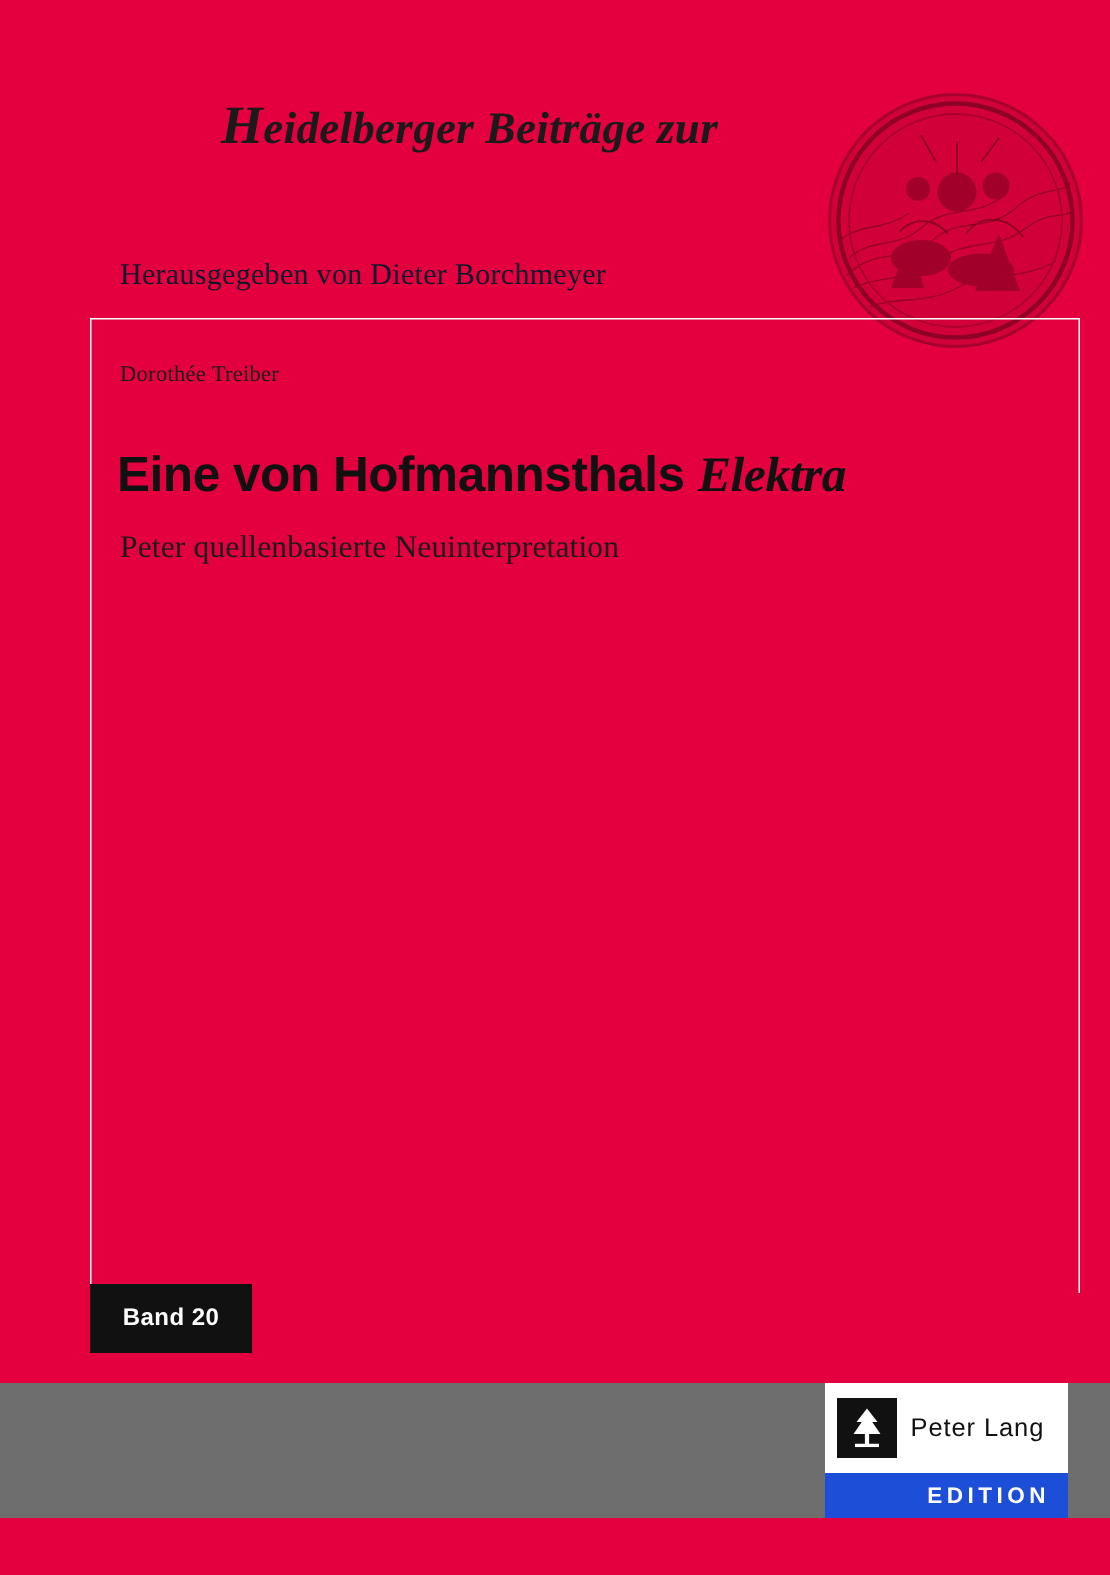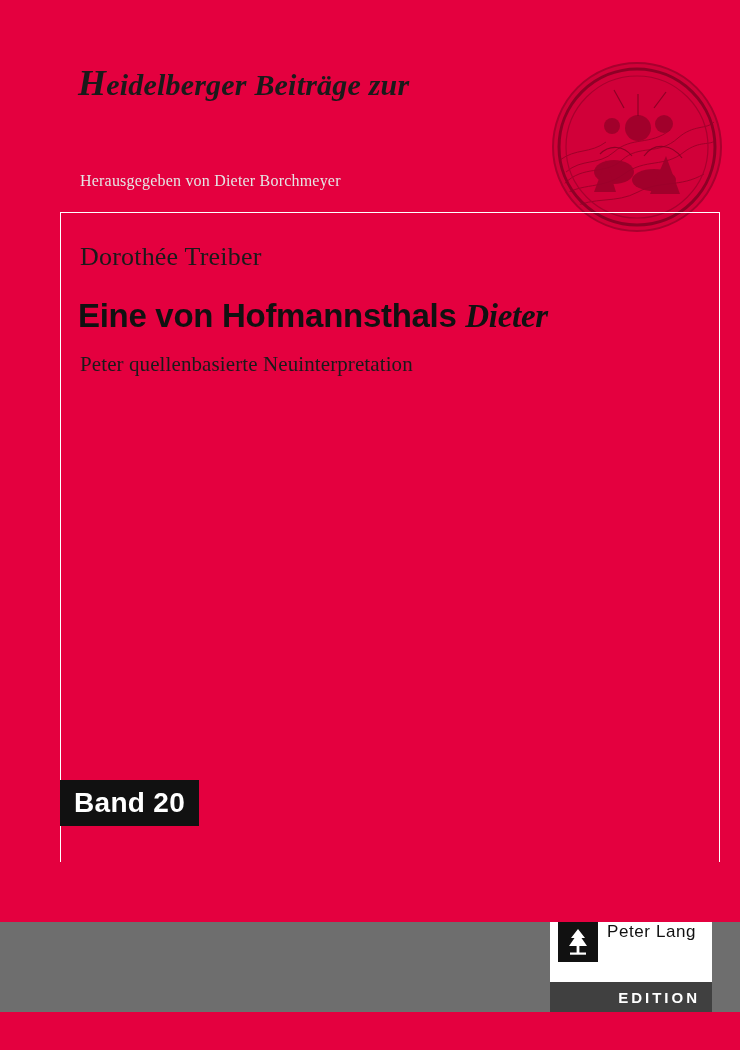--- a/index.html
+++ b/index.html
@@ -22,20 +22,21 @@
     overflow: hidden;
   }
 
   
   .series-block {
     position: absolute;
     left: 0;
     top: 0;
     width: 740px;
     height: 212px;
+    text-align: center;
   }
 
   .series-title {
     position: absolute;
     left: 78px;
     top: 58px;
     width: 470px;
     color: #1a1a1a;
     font-family: "Liberation Serif", serif;
     font-style: italic;
@@ -45,23 +46,23 @@
     letter-spacing: 0.2px;
   }
   .series-title .cap {
     font-size: 36px;
   }
 
   .series-editor {
     position: absolute;
     left: 80px;
     top: 172px;
-    color: #e5e5e5;
-    font-family: "Liberation Serif", serif;
-    font-size: 16px;
+    color: #0f172a;
+    font-family: "Liberation Serif", serif;
+    font-size: 20px;
     letter-spacing: 0.2px;
   }
 
   
   .emblem {
     position: absolute;
     right: 18px;
     top: 62px;
     width: 166px;
     height: 166px;
@@ -86,21 +87,21 @@
     border-right: 1.5px solid #ffffff;
     box-sizing: border-box;
   }
 
   .author {
     position: absolute;
     left: 80px;
     top: 242px;
     color: #1a1a1a;
     font-family: "Liberation Serif", serif;
-    font-size: 26px;
+    font-size: 15px;
     letter-spacing: 0.2px;
   }
 
   .book-title {
     position: absolute;
     left: 78px;
     top: 296px;
     width: 610px;
     color: #111111;
     font-family: "Liberation Sans", sans-serif;
@@ -123,28 +124,28 @@
     color: #1a1a1a;
     font-family: "Liberation Serif", serif;
     font-size: 21px;
     letter-spacing: 0.1px;
   }
 
   
   .volume-badge {
     position: absolute;
     left: 60px;
-    top: 780px;
+    top: 856px;
     min-width: 108px;
     height: 46px;
     background: #111111;
     color: #ffffff;
     font-family: "Liberation Sans", sans-serif;
     font-weight: bold;
-    font-size: 28px;
+    font-size: 16px;
     display: flex;
     align-items: center;
     justify-content: center;
     padding: 0 14px;
     box-sizing: border-box;
     letter-spacing: 0.3px;
   }
 
   
   .footer-band {
@@ -162,42 +163,42 @@
     bottom: 38px;
     width: 162px;
     height: 90px;
     background: #ffffff;
     display: flex;
     flex-direction: column;
   }
   .publisher-top {
     flex: 1 1 auto;
     display: flex;
-    align-items: flex-start;
+    align-items: center;
     padding-left: 8px;
     border-radius: 23px;
   }
   .publisher-mark {
     width: 40px;
     height: 40px;
     background: #111111;
     margin-right: 9px;
     flex: 0 0 auto;
     position: relative;
   }
   .publisher-mark svg { display:block; }
   .publisher-name {
     color: #111111;
     font-family: "Liberation Sans", sans-serif;
     font-size: 17px;
     letter-spacing: 0.6px;
   }
   .publisher-bottom {
     height: 30px;
-    background: #404040;
+    background: #1d4ed8;
     color: #ffffff;
     font-family: "Liberation Sans", sans-serif;
     font-size: 15px;
     font-weight: bold;
     letter-spacing: 3px;
     display: flex;
     align-items: center;
     justify-content: flex-end;
     padding-right: 12px;
     box-sizing: border-box;
@@ -260,21 +261,21 @@
         <circle cx="83" cy="83" r="71" fill="none" stroke="#a8002e" stroke-width="1.2"></circle>
       </g>
     </svg>
   </div>
 
   <div class="title-field"></div>
 
   <div class="author">Dorothée Treiber</div>
 
   <div class="book-title">
-    <span>Eine von Hofmannsthals </span><span class="work">Dieter</span>
+    <span>Eine von Hofmannsthals </span><span class="work">Elektra</span>
   </div>
 
   <div class="subtitle">Peter quellenbasierte Neuinterpretation</div>
 
   <div class="volume-badge">Band 20</div>
 
   <div class="footer-band"></div>
 
   <div class="publisher-logo">
     <div class="publisher-top">

